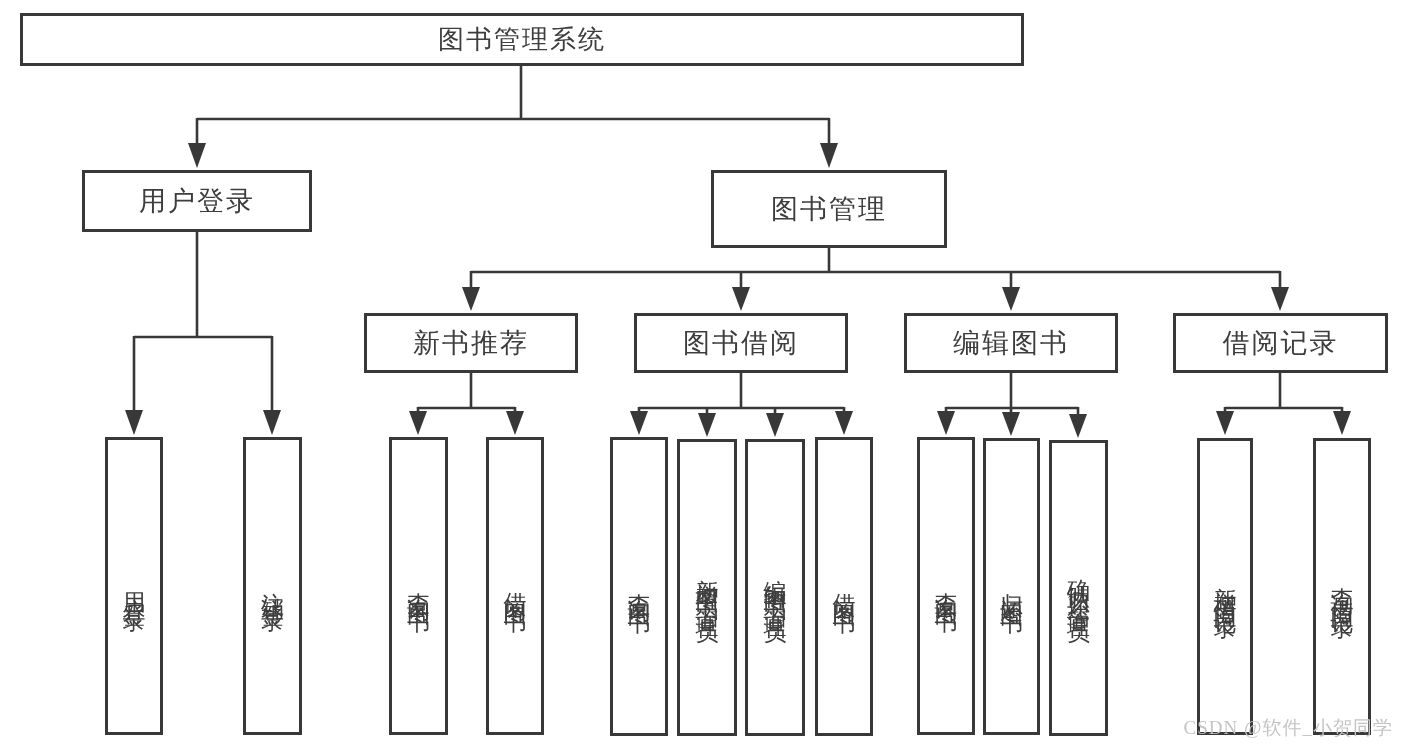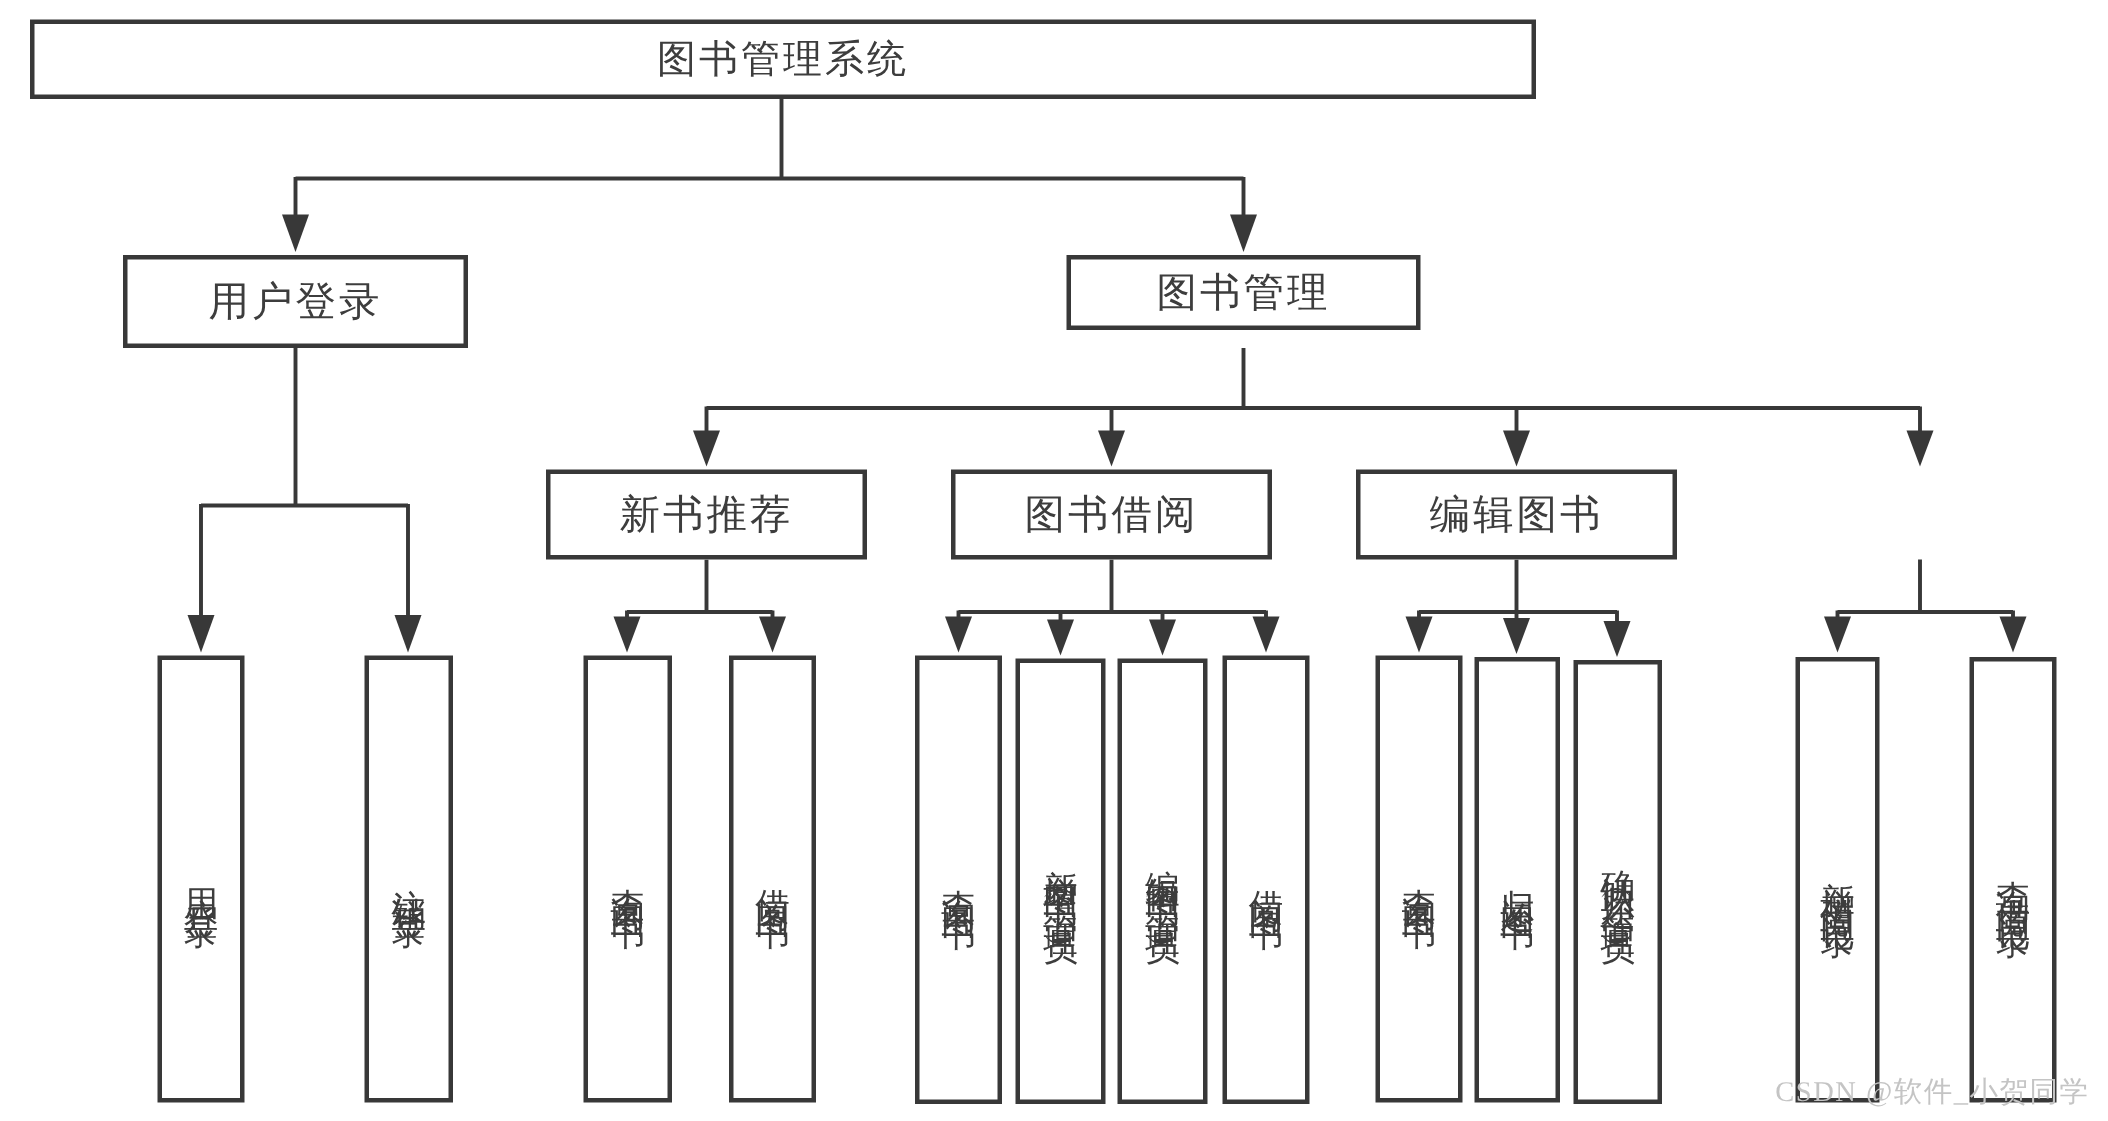--- a/index.html
+++ b/index.html
@@ -88,32 +88,35 @@
     </g>
   </svg>
 
   <div class="node node-h node-root" style="left:20px;top:13px;width:1004px;height:53px">
     <span>图书管理系统</span>
   </div>
 
   <div class="node node-h" style="left:82px;top:170px;width:230px;height:62px">
     <span>用户登录</span>
   </div>
-  <div class="node node-h" style="left:711px;top:170px;width:236px;height:50px">
+  <div class="node node-h" style="left:711px;top:170px;width:236px;height:78px">
     <span>图书管理</span>
   </div>
 
   <div class="node node-h" style="left:364px;top:313px;width:214px;height:60px">
     <span>新书推荐</span>
   </div>
   <div class="node node-h" style="left:634px;top:313px;width:214px;height:60px">
     <span>图书借阅</span>
   </div>
   <div class="node node-h" style="left:904px;top:313px;width:214px;height:60px">
     <span>编辑图书</span>
+  </div>
+  <div class="node node-h" style="left:1173px;top:313px;width:215px;height:60px">
+    <span>借阅记录</span>
   </div>
 
   <div class="node node-v" style="left:105px;top:437px;width:58px;height:298px">
     <span>用户登录</span>
   </div>
   <div class="node node-v" style="left:243px;top:437px;width:59px;height:298px">
     <span>注销登录</span>
   </div>
 
   <div class="node node-v" style="left:389px;top:437px;width:59px;height:298px">

